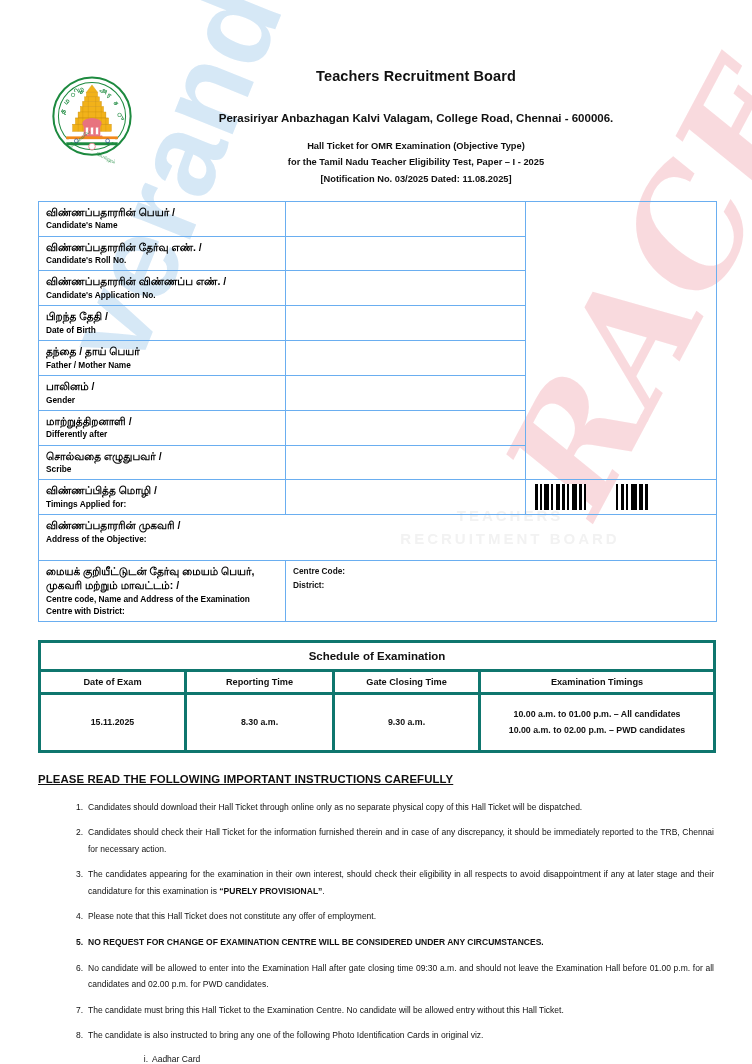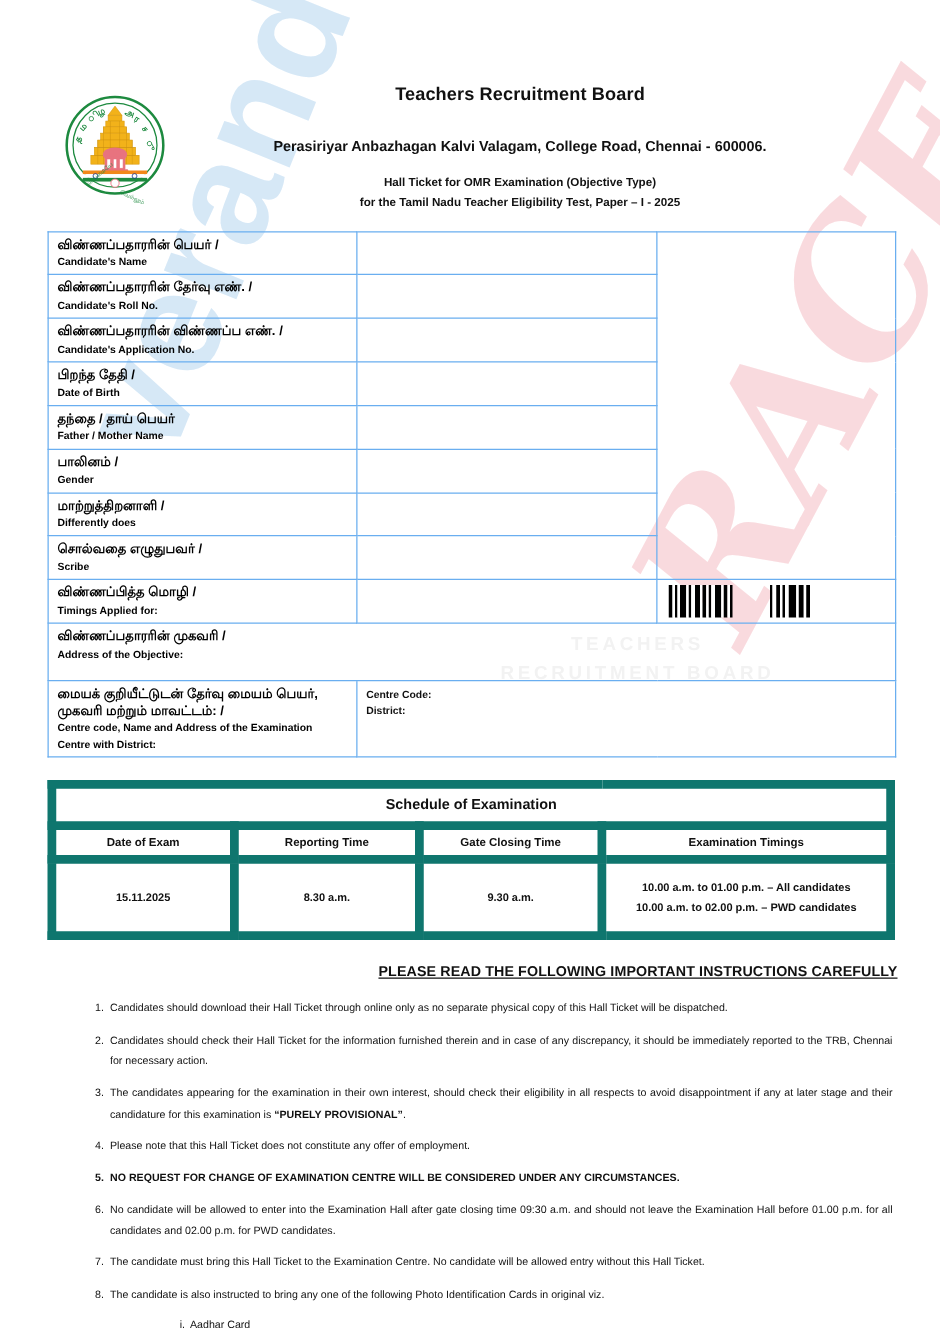--- a/index.html
+++ b/index.html
@@ -156,21 +156,21 @@
   .barcode i { display: block; height: 100%; background: #000; }
 
   
   .sched-wrap { padding: 18px 34px 0 38px; }
   table.sched {
     width: 678px;
     border-collapse: collapse;
     table-layout: fixed;
   }
   table.sched td {
-    border: 7px solid #0f766e;
+    border: 3px solid #0f766e;
     text-align: center;
     padding: 5px 4px;
   }
   .sched-title {
     font-size: 11.5px;
     font-weight: bold;
     padding: 7px 4px !important;
   }
   .sched-head {
     font-size: 9.2px;
@@ -182,21 +182,21 @@
     padding: 11px 4px !important;
   }
   .sched-cell.timings { line-height: 1.85; text-align: center; }
   .sc-w1 { width: 146px; }
   .sc-w2 { width: 148px; }
   .sc-w3 { width: 146px; }
 
   
   .instr-wrap { padding: 20px 34px 0 38px; }
   .instr-title {
-    text-align: right;
+    text-align: left;
     font-size: 11.4px;
     font-weight: bold;
     text-decoration: underline;
     margin-bottom: 14px;
     letter-spacing: .1px;
   }
   ol.instr {
     margin: 0;
     padding: 0 0 0 38px;
     list-style: none;
@@ -319,20 +319,21 @@
           <text x="54" y="90" transform="rotate(25 54 90)">வெல்லும்</text>
         </g>
       </svg>
     </div>
 
     <div class="header-text">
       <div class="org-title">Teachers Recruitment Board</div>
       <div class="org-address">Perasiriyar Anbazhagan Kalvi Valagam, College Road, Chennai - 600006.</div>
       <div class="doc-line">Hall Ticket for OMR Examination (Objective Type)</div>
       <div class="doc-line">for the Tamil Nadu Teacher Eligibility Test, Paper – I - 2025</div>
+      <div class="doc-line">[Notification No. 03/2025 Dated: 11.08.2025]</div>
     </div>
   </div>
 
   <div class="form-wrap">
     <table class="form">
       <colgroup>
         <col class="col-label">
           <col class="col-value">
           <col class="col-photo">
       </colgroup>
@@ -383,21 +384,21 @@
           <td>
             <div class="lbl-ta">பாலினம் /</div>
             <div class="lbl-en">Gender</div>
           </td>
           <td></td>
         </tr>
 
         <tr>
           <td>
             <div class="lbl-ta">மாற்றுத்திறனாளி /</div>
-            <div class="lbl-en">Differently does</div>
+            <div class="lbl-en">Differently after</div>
           </td>
           <td></td>
         </tr>
 
         <tr>
           <td>
             <div class="lbl-ta">சொல்வதை எழுதுபவர் /</div>
             <div class="lbl-en">Scribe</div>
           </td>
           <td></td>

